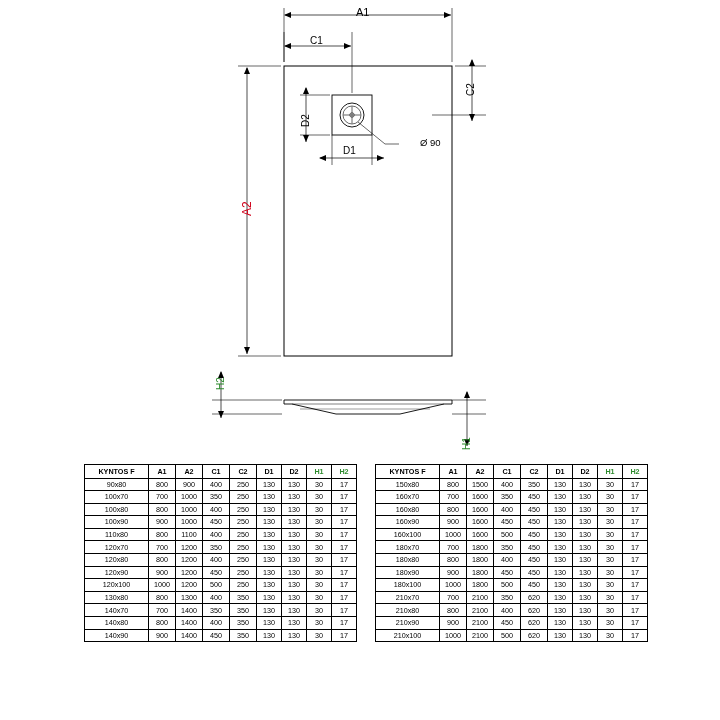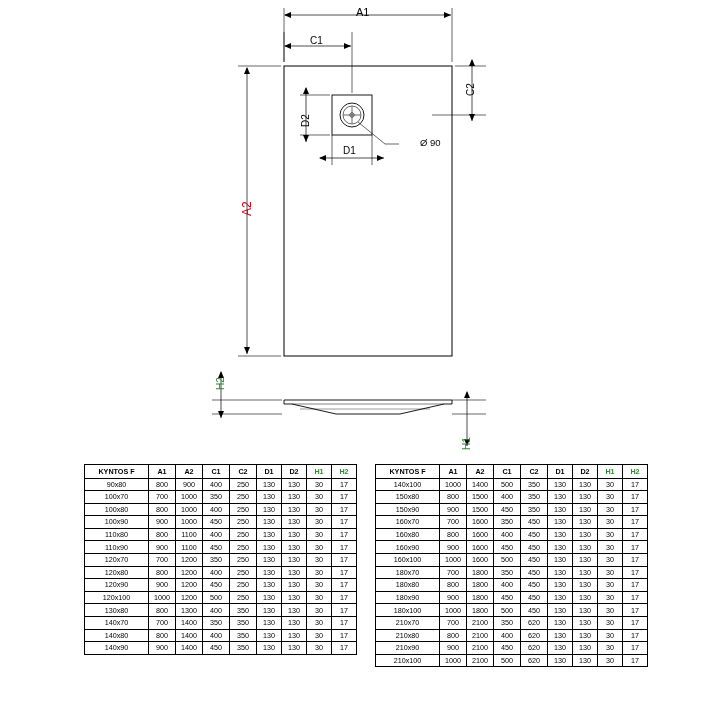--- a/index.html
+++ b/index.html
@@ -266,31 +266,20 @@
             <td>800</td>
             <td>1100</td>
             <td>400</td>
             <td>250</td>
             <td>130</td>
             <td>130</td>
             <td>30</td>
             <td>17</td>
           </tr>
           <tr>
-            <td class="name">110x90</td>
-            <td>900</td>
-            <td>1100</td>
-            <td>450</td>
-            <td>250</td>
-            <td>130</td>
-            <td>130</td>
-            <td>30</td>
-            <td>17</td>
-          </tr>
-          <tr>
             <td class="name">120x70</td>
             <td>700</td>
             <td>1200</td>
             <td>350</td>
             <td>250</td>
             <td>130</td>
             <td>130</td>
             <td>30</td>
             <td>17</td>
           </tr>
@@ -396,46 +385,24 @@
           <th>C1</th>
           <th>C2</th>
           <th>D1</th>
           <th>D2</th>
           <th class="h1c">H1</th>
           <th class="h2c">H2</th>
         </tr>
       </thead>
       <tbody>
           <tr>
-            <td class="name">140x100</td>
-            <td>1000</td>
-            <td>1400</td>
-            <td>500</td>
-            <td>350</td>
-            <td>130</td>
-            <td>130</td>
-            <td>30</td>
-            <td>17</td>
-          </tr>
-          <tr>
             <td class="name">150x80</td>
             <td>800</td>
             <td>1500</td>
             <td>400</td>
-            <td>350</td>
-            <td>130</td>
-            <td>130</td>
-            <td>30</td>
-            <td>17</td>
-          </tr>
-          <tr>
-            <td class="name">150x90</td>
-            <td>900</td>
-            <td>1500</td>
-            <td>450</td>
             <td>350</td>
             <td>130</td>
             <td>130</td>
             <td>30</td>
             <td>17</td>
           </tr>
           <tr>
             <td class="name">160x70</td>
             <td>700</td>
             <td>1600</td>

